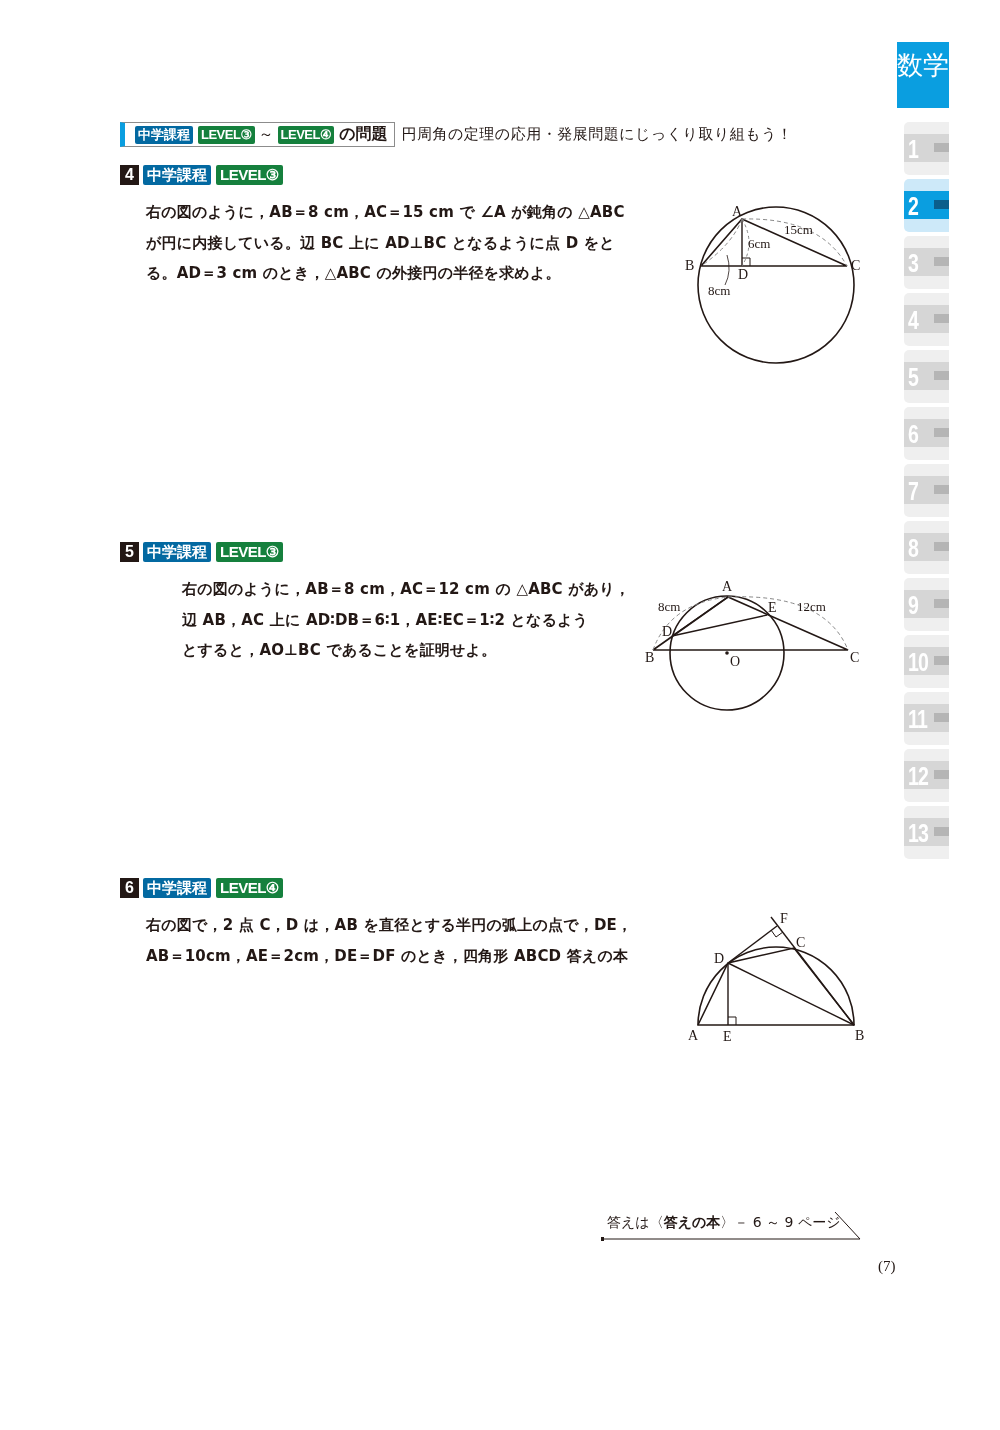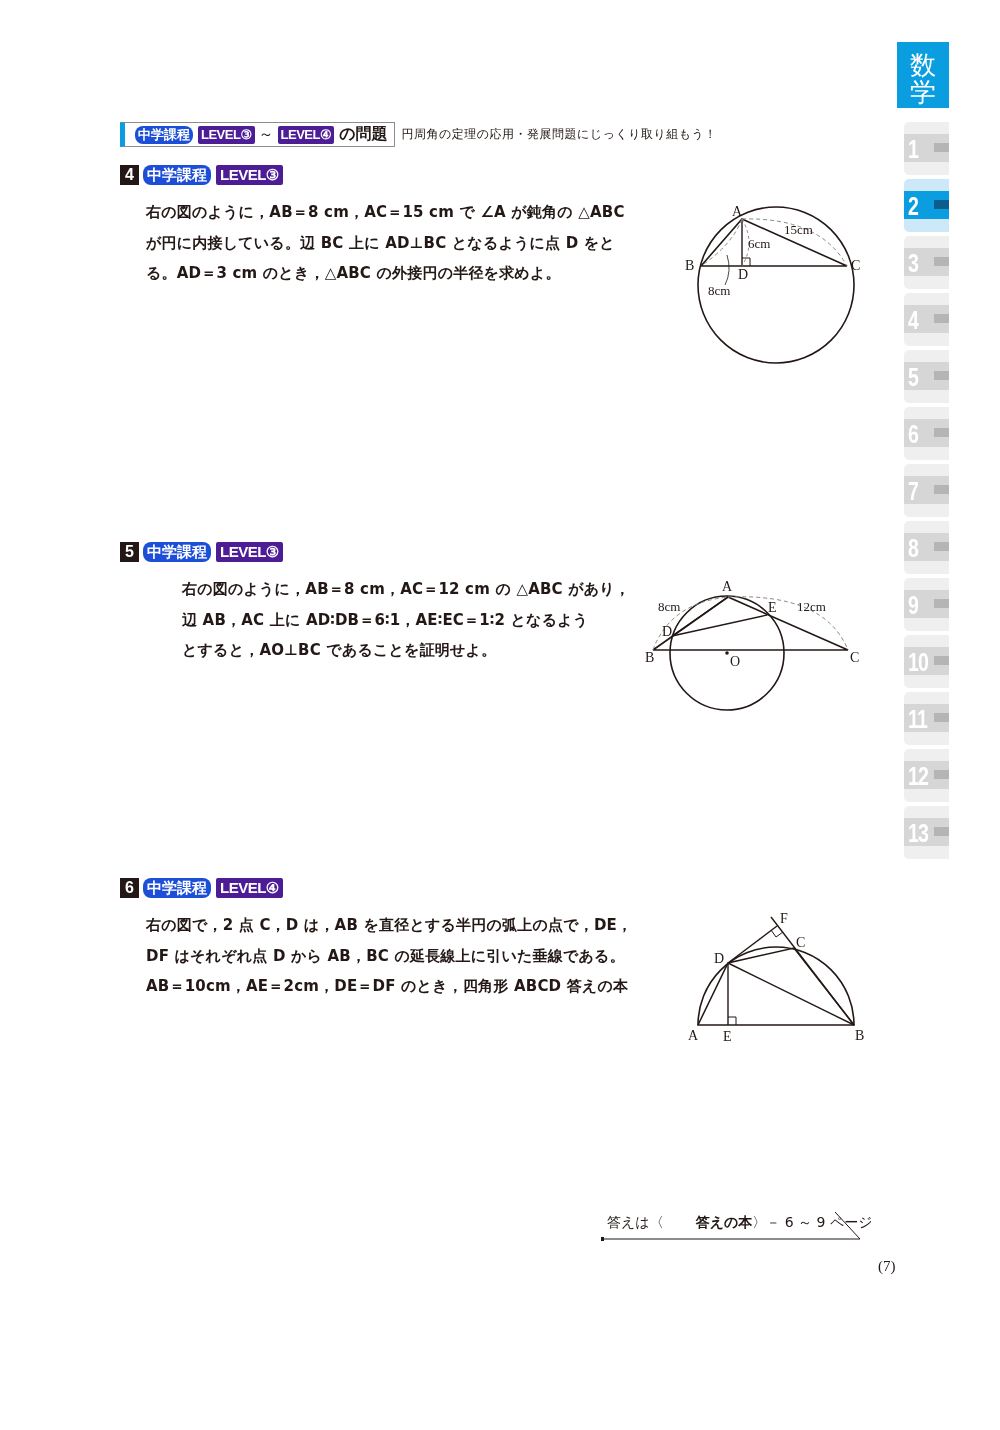--- a/index.html
+++ b/index.html
@@ -1,56 +1,56 @@
 <!DOCTYPE html>
 <html><head>
 <meta charset="utf-8">
 <style>
   * { box-sizing: border-box; margin: 0; padding: 0; }
   html, body { width: 1000px; height: 1430px; background: #ffffff; }
   body { position: relative; font-family: "DejaVu Sans", sans-serif; color: #231815; overflow: hidden; }
 
   
   .subject-tab { position: absolute; left: 897px; top: 42px; width: 52px; height: 66px; background: #0a9ee0; color: #fff;
-    font-size: 26px; line-height: 27px; padding: 10px 0 0 13px; letter-spacing: 0; }
+    font-size: 26px; line-height: 27px; padding: 10px 0 0 0; letter-spacing: 0; }
   .chapter-tabs { position: absolute; left: 904px; top: 122px; width: 45px; }
   .chapter-tab { position: relative; width: 45px; height: 53px; margin-bottom: 4px; background: #efefef; border-radius: 5px 0 0 5px; }
   .chapter-tab .band { position: absolute; left: 0; right: 0; top: 12px; height: 28px; background: #d6d6d6; }
   .chapter-tab .num { position: absolute; left: 4px; top: 12px; height: 28px; line-height: 30px; color: #fff; font-family: "Liberation Sans", sans-serif;
     font-weight: bold; font-size: 25px; transform: scaleX(0.78); transform-origin: left center; letter-spacing: -1px; }
   .chapter-tab .dash { position: absolute; right: 0; top: 21px; width: 15px; height: 9px; background: #b5b5b5; }
   .chapter-tab.active { background: #cde9f9; }
   .chapter-tab.active .band { background: #0a9ee0; }
   .chapter-tab.active .dash { background: #0b5e8b; }
 
   
   .section-header { position: absolute; left: 120px; top: 122px; display: flex; align-items: center; }
   .section-header .box { display: flex; align-items: center; height: 25px; border: 1px solid #8c8c8c; border-left: 5px solid #0a9ee0; padding: 0 6px 0 10px; background: #fff; }
-  .badge-course { background: #1d4ed8; color: #fff; font-weight: bold; font-size: 13px; padding: 1px 3px; border-radius: 8px; line-height: 16px; }
-  .badge-level { background: #4c1d95; color: #fff; font-family: "Liberation Sans", sans-serif; font-weight: bold; font-size: 13px; padding: 1px 3px; border-radius: 2px; line-height: 16px; margin-left: 5px; letter-spacing: -0.5px; text-align: center; }
+  .badge-course { background: #0369a1; color: #fff; font-weight: bold; font-size: 13px; padding: 1px 3px; border-radius: 2px; line-height: 16px; }
+  .badge-level { background: #15803d; color: #fff; font-family: "Liberation Sans", sans-serif; font-weight: bold; font-size: 13px; padding: 1px 3px; border-radius: 2px; line-height: 16px; margin-left: 5px; letter-spacing: -0.5px; text-align: center; }
   .section-header .tilde { font-size: 15px; margin: 0 4px; }
   .section-header .title { font-weight: bold; font-size: 16px; margin-left: 5px; }
-  .section-header .subtitle { font-family: Liberation Mono, monospace; font-size: 12px; margin-left: 7px; letter-spacing: 0.5px; }
+  .section-header .subtitle { font-family: Liberation Mono, monospace; font-size: 15px; margin-left: 7px; letter-spacing: 0.5px; }
 
   
   .problem-head { position: absolute; left: 120px; display: flex; align-items: center; }
   .problem-head .pnum { background: #231815; color: #fff; font-family: "Liberation Sans", sans-serif; font-weight: bold; font-size: 16px; width: 19px; height: 20px;
     display: flex; align-items: center; justify-content: center; }
   .problem-head .badge-course { font-size: 15px; padding: 1px 4px; margin-left: 4px; line-height: 18px; }
   .problem-head .badge-level { font-size: 15px; padding: 1px 4px; margin-left: 5px; line-height: 18px; }
   .problem-text { position: absolute; left: 146px; font-size: 15px; line-height: 30.5px; letter-spacing: 0.2px; font-weight: bold; }
   .problem-text p { white-space: nowrap; }
 
   svg.figure { position: absolute; overflow: visible; }
   svg.figure text { font-family: "Liberation Serif", serif; fill: #231815; }
 
   
   .answer-ref { position: absolute; left: 601px; top: 1210px; width: 260px; height: 30px; }
   .answer-ref .text { position: absolute; left: 6px; top: 4px; font-size: 14px; white-space: nowrap; }
-  .answer-ref .text b { font-weight: bold; margin-left: 32px; }
+  .answer-ref .text b { font-weight: bold; }
   .page-number { position: absolute; left: 878px; top: 1258px; font-family: "Liberation Serif", serif; font-size: 15px; }
 </style>
 </head>
 <body>
 
 <div class="subject-tab">
   <span>数学</span>
 </div>
 
 <div class="chapter-tabs">
@@ -198,21 +198,20 @@
   <text x="157" y="36" font-size="13">12cm</text>
 </svg>
 
 <div class="problem-head" style="top:878px;">
   <span class="pnum">6</span>
   <span class="badge-course">中学課程</span>
   <span class="badge-level">LEVEL④</span>
 </div>
 <div class="problem-text" style="top:910px;">
   <p>右の図で，2 点 C，D は，AB を直径とする半円の弧上の点で，DE，</p>
-  <p>DF はそれぞれ点 D から AB，BC の延長線上に引いた垂線である。</p>
   <p>AB＝10cm，AE＝2cm，DE＝DF のとき，四角形 ABCD 答えの本</p>
 </div>
 <svg class="figure" style="left:680px; top:905px;" width="200" height="145">
 
   <path d="M18,120 A78,78 0 0 1 174,120 Z" fill="none" stroke="#231815" stroke-width="1.6"></path>
 
   <polyline points="18,120 48,58 114,43 174,120" fill="none" stroke="#231815" stroke-width="1.5"></polyline>
 
   <line x1="48" y1="58" x2="174" y2="120" stroke="#231815" stroke-width="1.4"></line>
 

